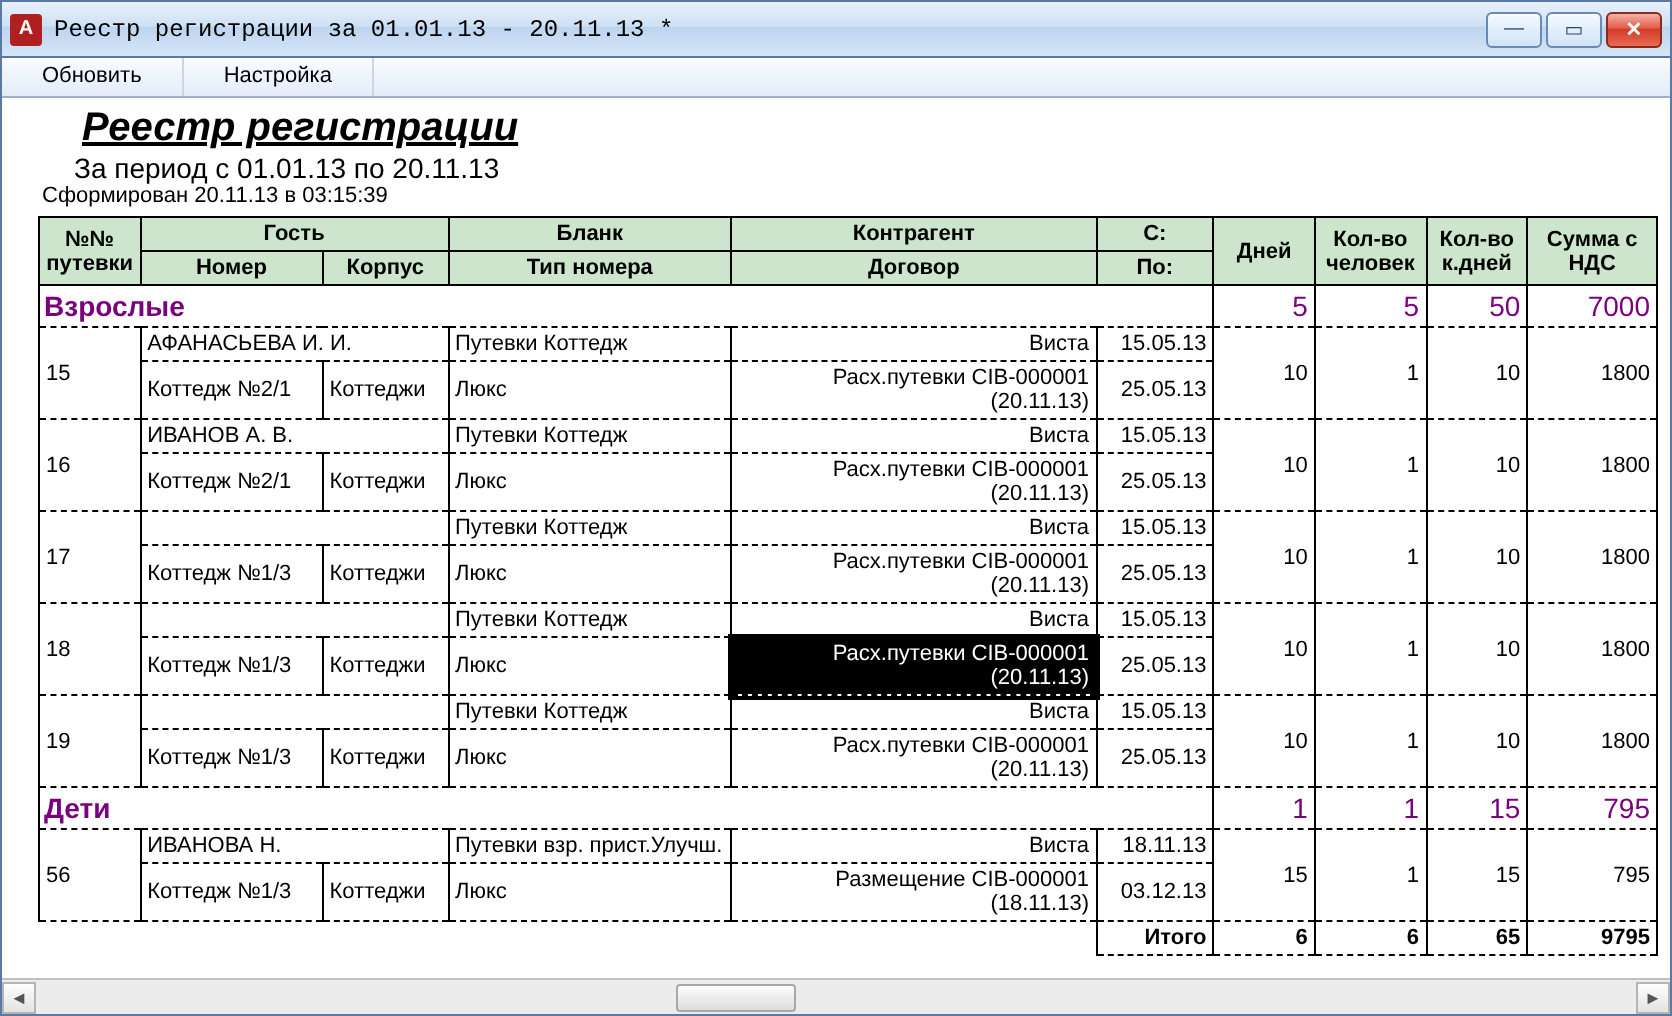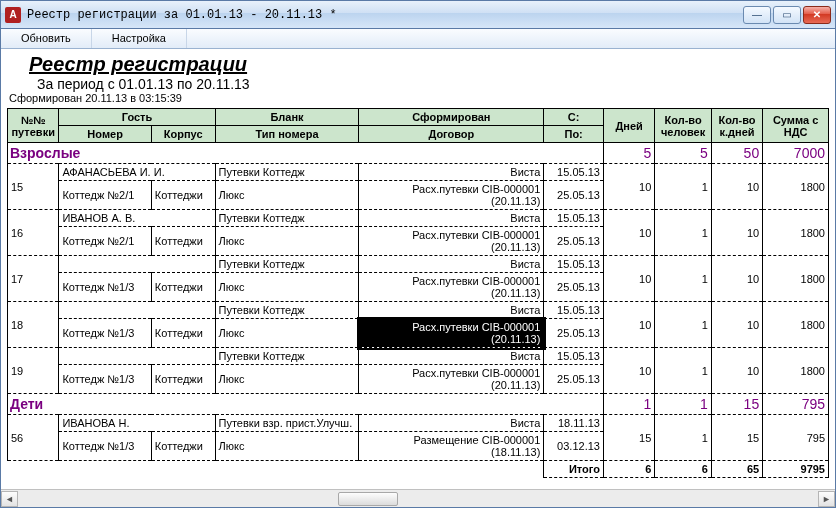--- a/index.html
+++ b/index.html
@@ -60,34 +60,34 @@
     display: flex; align-items: stretch;
     font-size: 11px;
   }
   .menu-item {
     padding: 3px 20px;
     border-right: 1px solid #c8d6e8;
     cursor: default;
   }
   .report-area {
     flex: 1;
-    padding: 2px 6px 2px 6px;
+    padding: 2px 6px 2px 18px;
     overflow: hidden;
   }
   .report-title {
     font-family: Arial, sans-serif;
     font-size: 20px;
     font-weight: bold;
     font-style: italic;
     text-decoration: underline;
     margin: 2px 0 0 22px;
   }
   .report-sub {
     font-size: 14px;
-    margin-left: 30px;
+    margin-left: 18px;
   }
   .report-meta {
     font-size: 11px;
     margin-left: 2px;
   }
   .spacer { height: 4px; }
   table.reg {
     border-collapse: collapse;
     width: 100%;
     table-layout: fixed;
@@ -197,21 +197,21 @@
           <col class="c-ppl">
         <col class="c-kd">
           <col class="c-sum">
       </colgroup>
       <thead>
         <tr>
           <th rowspan="2" style="white-space:pre-line">№№
 путевки</th>
           <th colspan="2">Гость</th>
           <th>Бланк</th>
-          <th>Сформирован</th>
+          <th>Контрагент</th>
           <th>С:</th>
           <th rowspan="2">Дней</th>
           <th rowspan="2" style="white-space:pre-line">Кол-во
 человек</th>
           <th rowspan="2" style="white-space:pre-line">Кол-во
 к.дней</th>
           <th rowspan="2" style="white-space:pre-line">Сумма с
 НДС</th>
         </tr>
         <tr>

